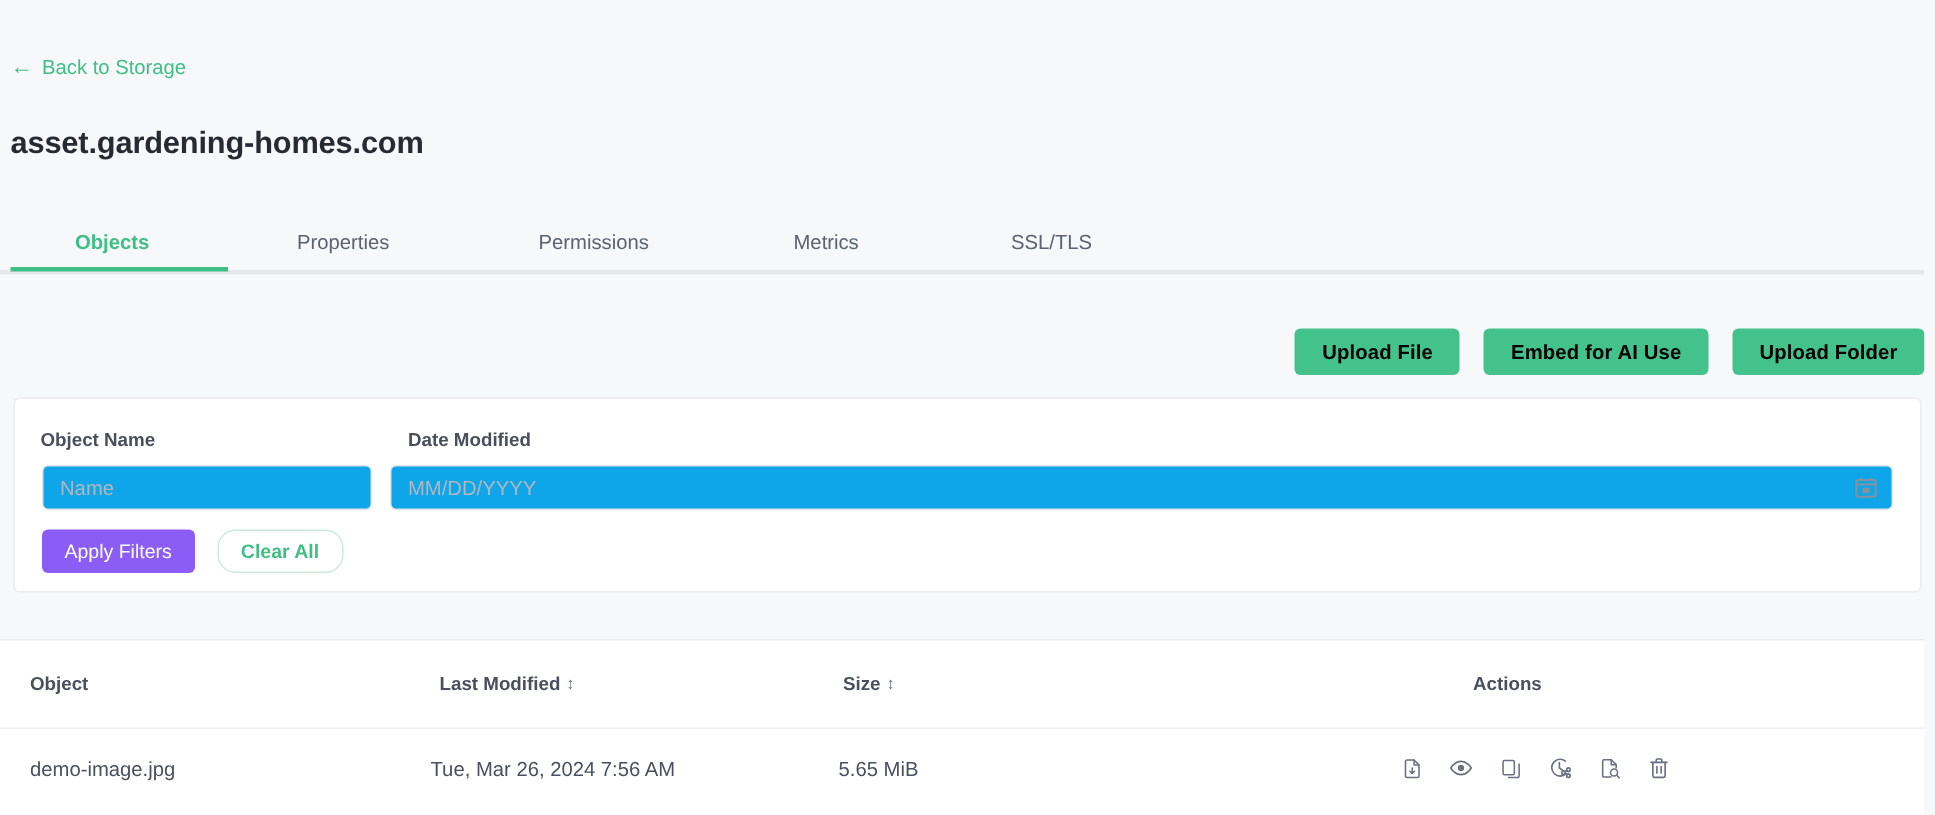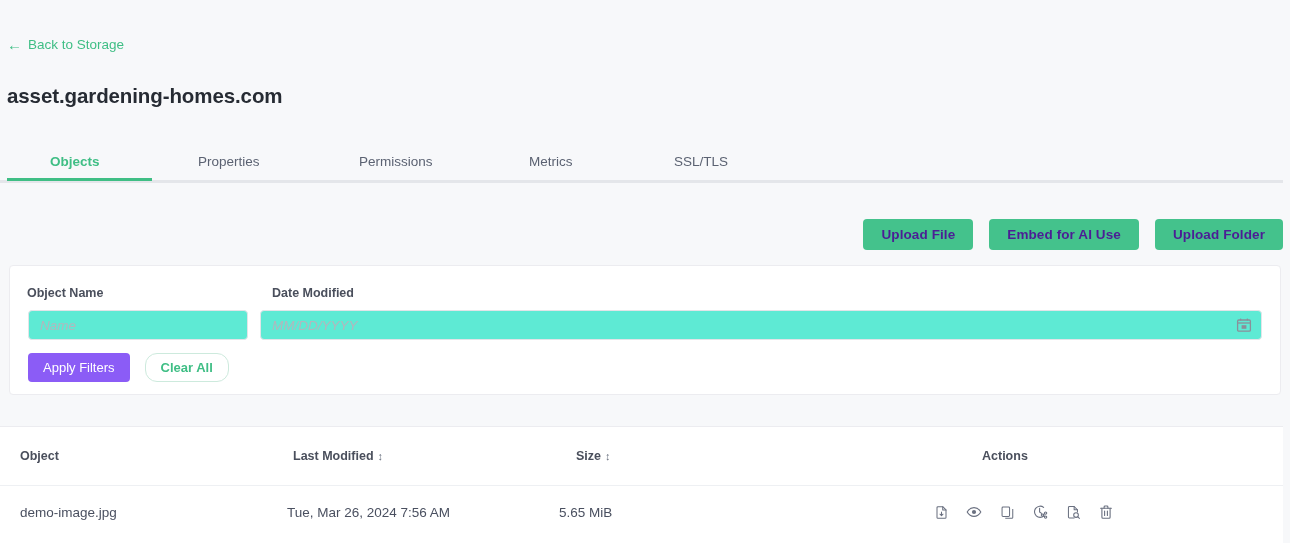--- a/index.html
+++ b/index.html
@@ -80,21 +80,21 @@
   
   .action-row {
     position: absolute;
     top: 219px;
     right: 7px;
     display: flex;
     gap: 16px;
   }
   .btn-green {
     background: #44c28c;
-    color: #4c1d95;
+    color: #000000;
     border: none;
     border-radius: 4px;
     height: 31px;
     padding: 0 18px;
     font-family: "Liberation Sans", sans-serif;
     font-size: 13.5px;
     font-weight: bold;
     cursor: pointer;
     white-space: nowrap;
     letter-spacing: 0.1px;
@@ -117,26 +117,25 @@
     font-weight: bold;
     color: #4a4f5c;
   }
   .lbl-object-name { left: 27px; top: 286px; }
   .lbl-date-modified { left: 260px; top: 286px; padding-left: 12px; }
 
   .input-box {
     position: absolute;
     border: 1px solid #e3e4e8;
     border-radius: 4px;
-    background: #5eead4;
+    background: #0ea5e9;
     font-family: "Liberation Sans", sans-serif;
     font-size: 13.5px;
     color: #3c4257;
     outline: none;
-    font-style: italic;
   }
   .input-box::placeholder { color: #b3b6bd; }
 
   .input-name {
     left: 28px;
     top: 310px;
     width: 220px;
     height: 30px;
     padding: 0 11px;
   }
@@ -215,21 +214,21 @@
     font-size: 12.5px;
     font-weight: bold;
     color: #4a4f5c;
     display: flex;
     align-items: center;
     gap: 4px;
     white-space: nowrap;
   }
   .th-object { left: 20px; }
   .th-modified { left: 293px; cursor: pointer; }
-  .th-size { left: 576px; cursor: pointer; }
+  .th-size { left: 562px; cursor: pointer; }
   .th-actions { left: 982px; }
   .sort-glyph {
     font-size: 11px;
     line-height: 11px;
     color: #6b7280;
   }
 
   .trow {
     position: relative;
     height: 57px;

